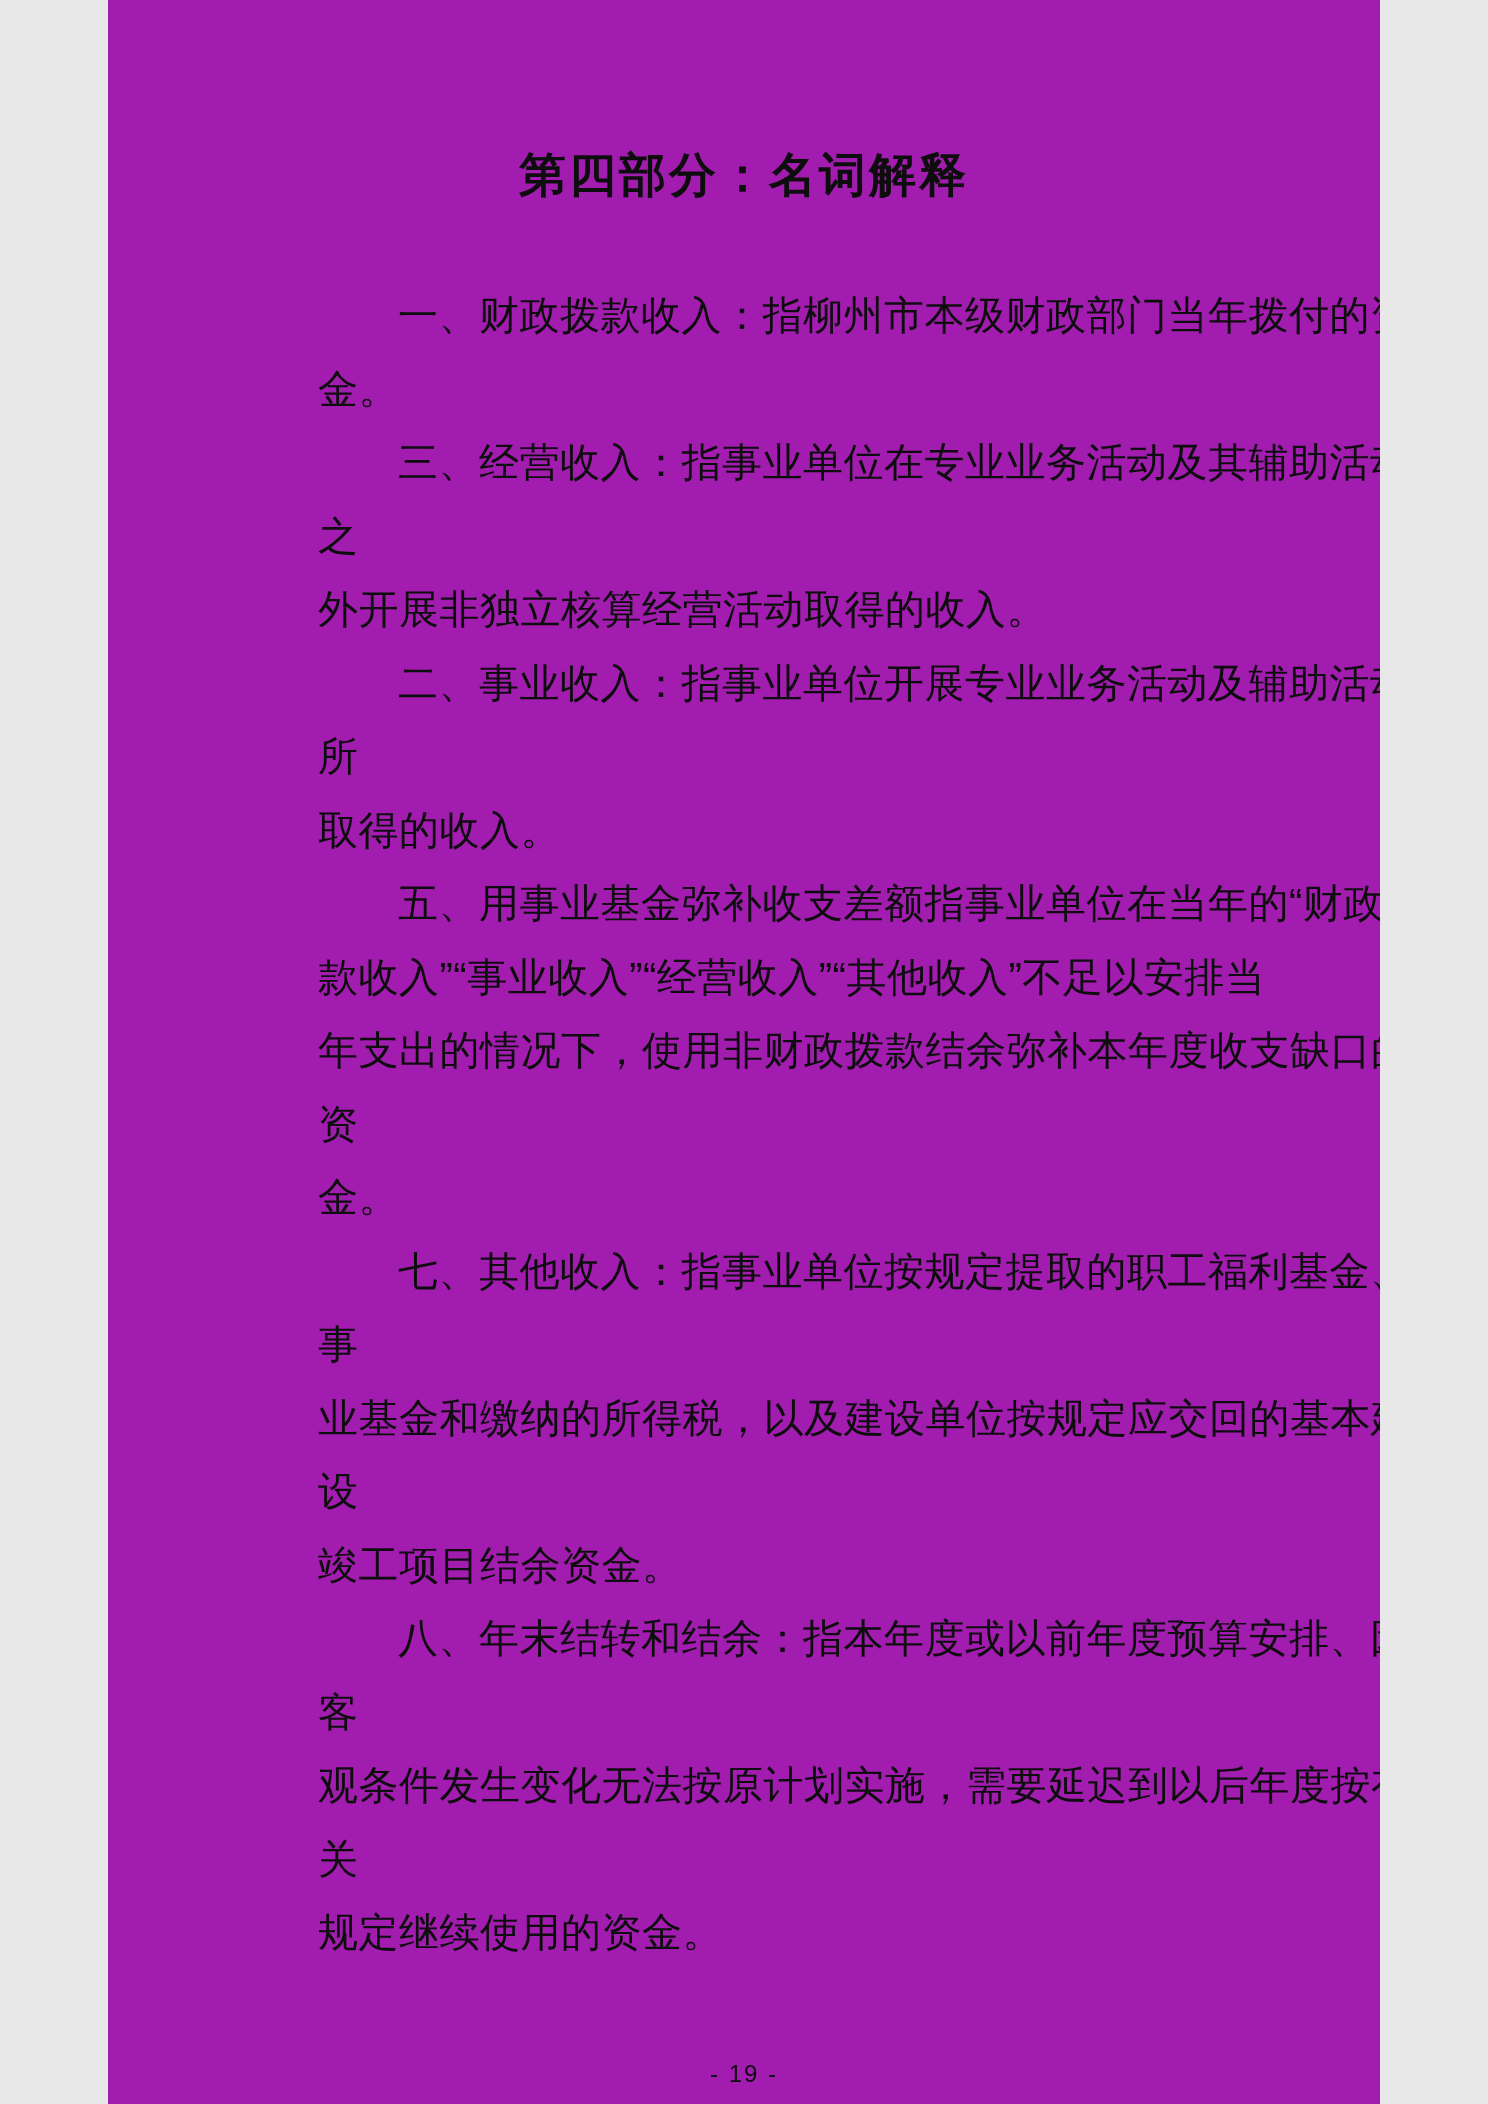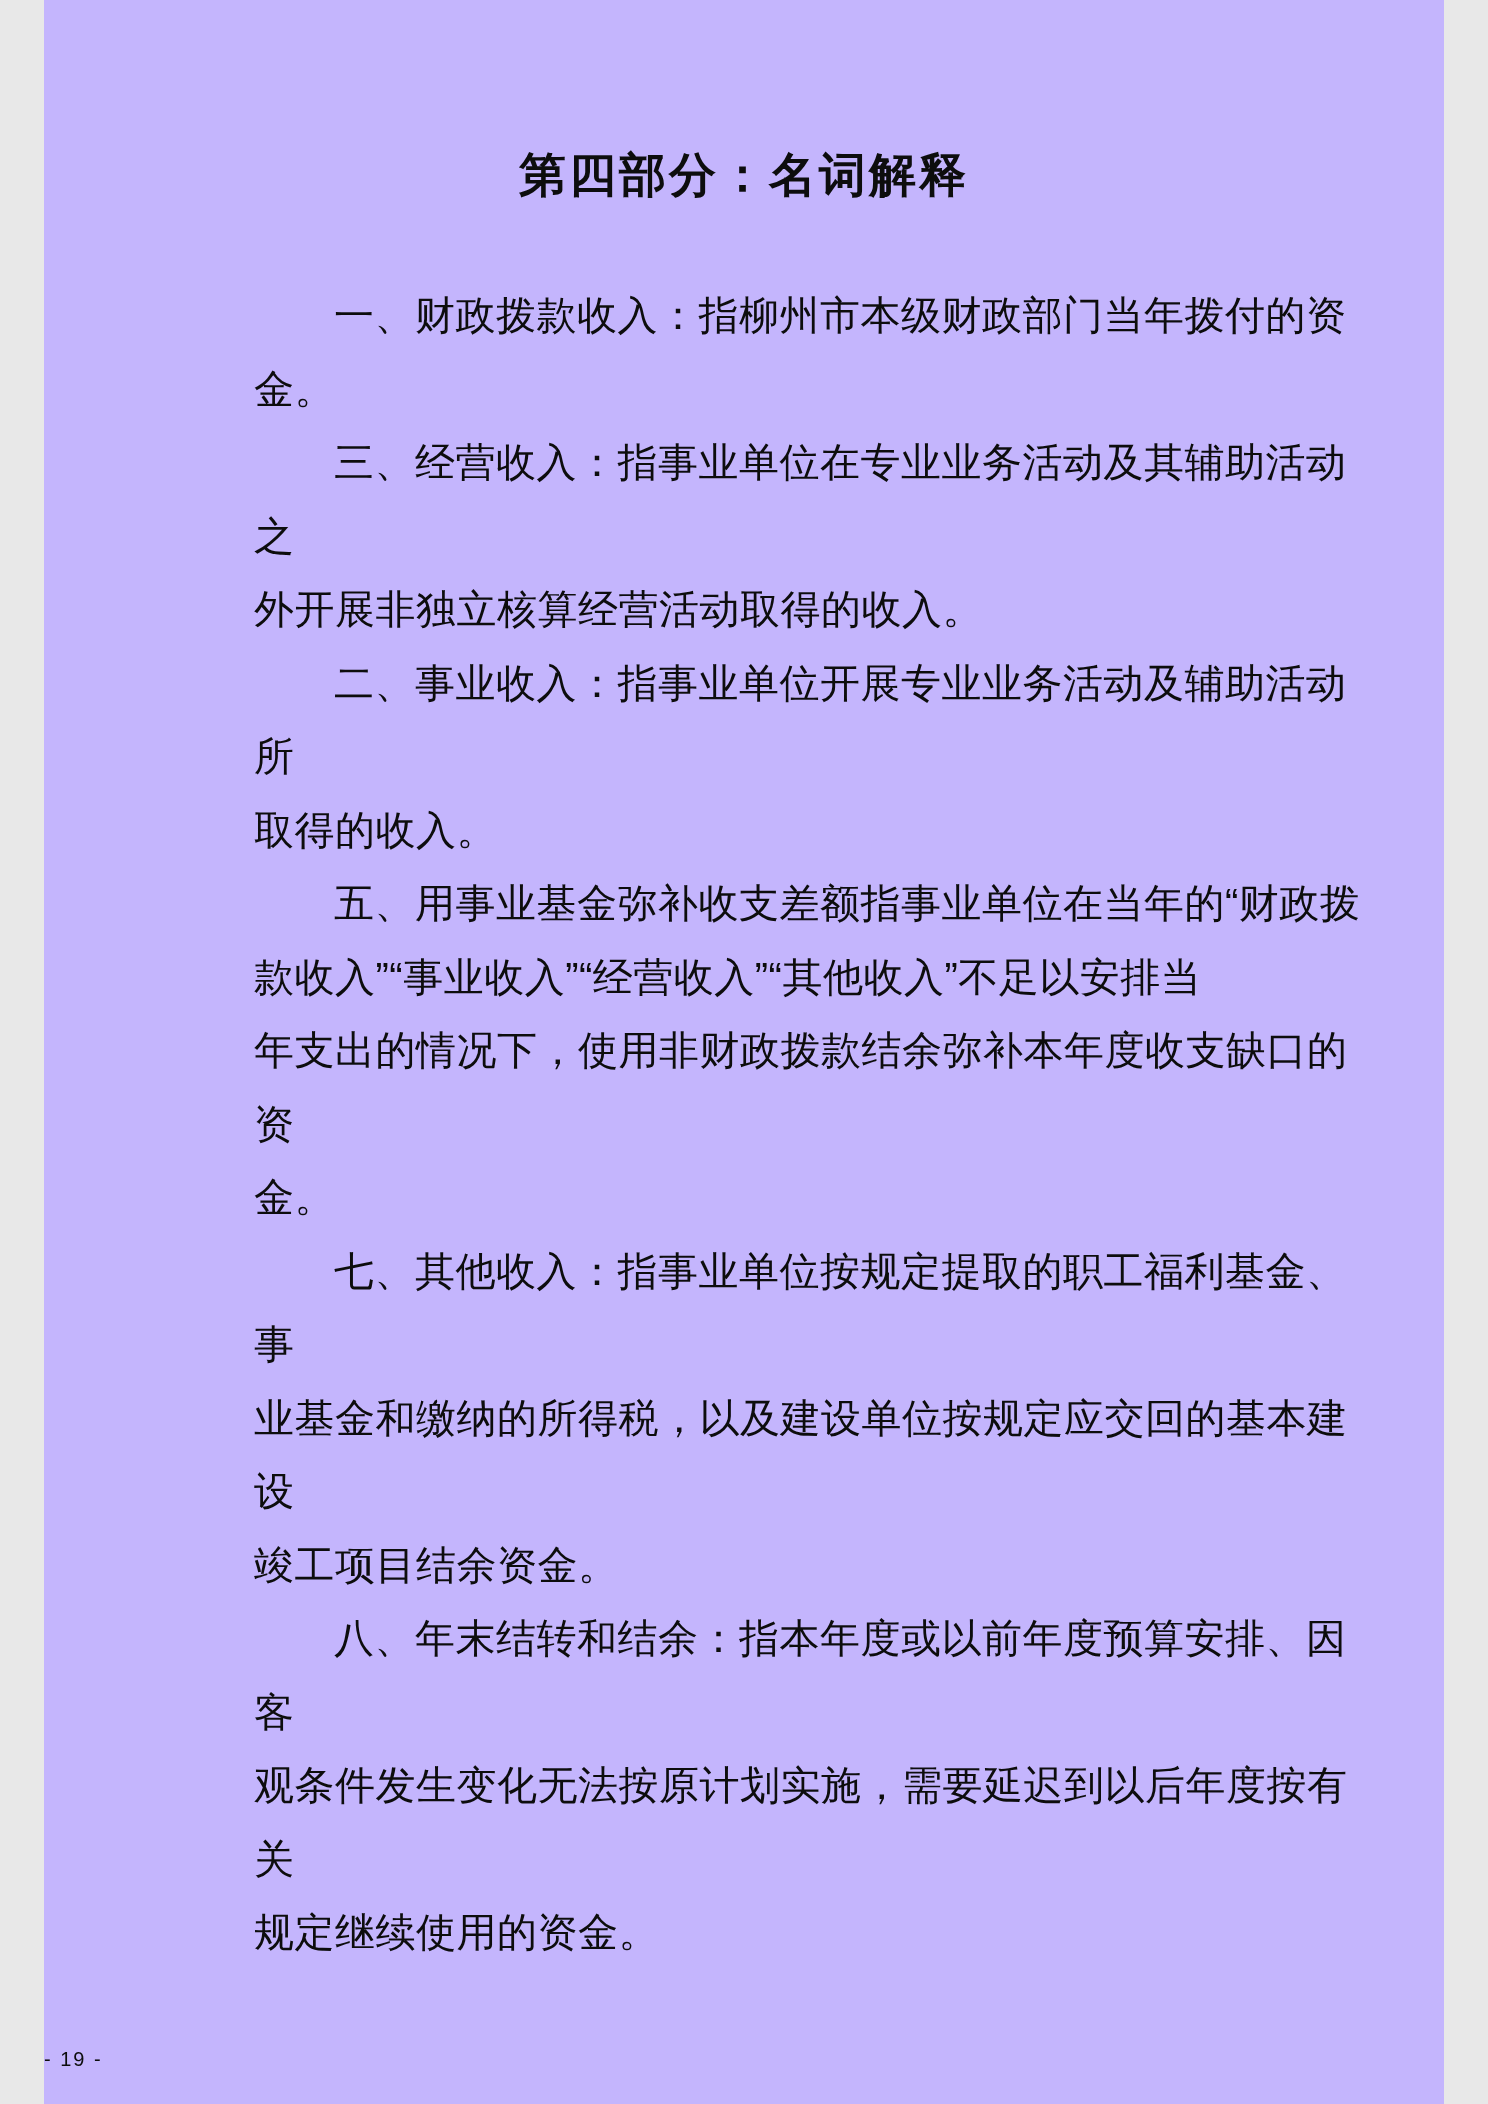--- a/index.html
+++ b/index.html
@@ -1,24 +1,24 @@
 <!DOCTYPE html>
 <html><head>
 <meta charset="utf-8">
 <style>
   * { margin: 0; padding: 0; box-sizing: border-box; }
   html, body { background: #e8e8e8; }
   body { font-family: "Liberation Sans", sans-serif; }
 
   .page {
     position: relative;
-    width: 1400px;
+    width: 1272px;
     height: 2104px;
     margin: 0 auto;
-    background: #c4b5fd;
+    background: #a21caf;
     color: #0d0d0d;
     overflow: hidden;
   }
 
   .doc-title {
     padding-top: 147px;
     font-size: 47px;
     line-height: 56px;
     font-weight: 700;
     text-align: center;
@@ -38,23 +38,23 @@
   .content p {
     white-space: pre-line;     
     text-indent: 2em;          
     letter-spacing: 0.5px;
   }
 
   .page-number {
     position: absolute;
     left: 0;
     right: 0;
-    bottom: 28px;
-    text-align: left;
-    font-size: 20px;
+    bottom: 13px;
+    text-align: center;
+    font-size: 24px;
     line-height: 34px;
     letter-spacing: 2px;
     color: #0d0d0d;
   }
 </style>
 </head>
 <body>
 
 <div class="page">
 

